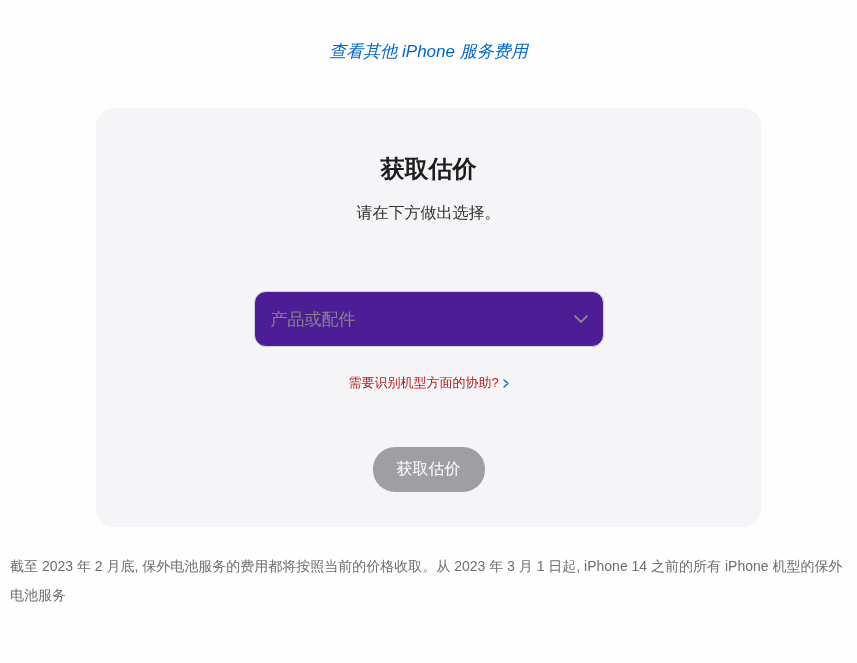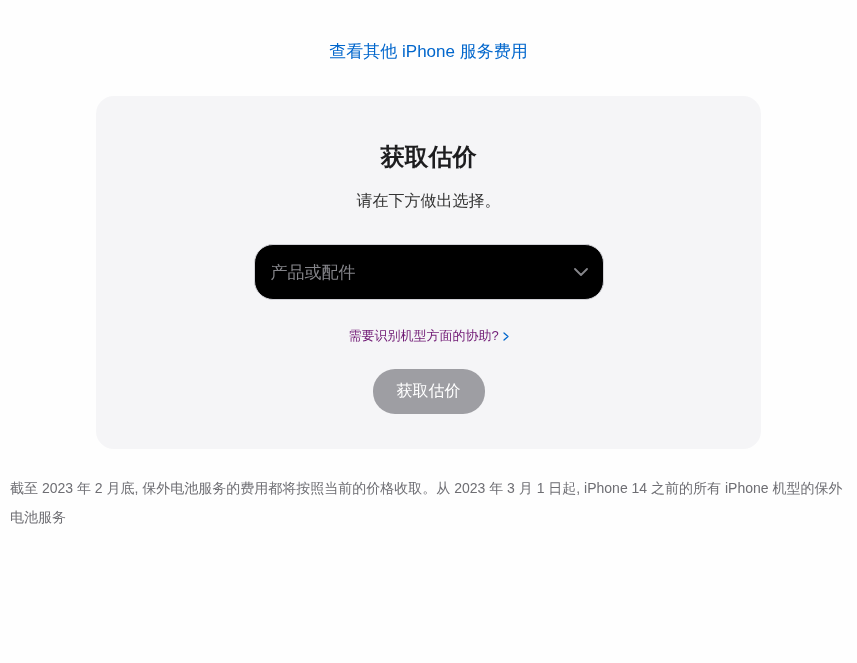--- a/index.html
+++ b/index.html
@@ -13,21 +13,22 @@
       width: 857px;
       height: 663px;
       overflow: hidden;
     }
     .container {
       width: 100%;
       padding-top: 40px;
     }
     .top-link {
       text-align: center;
-      margin-bottom: 33px;
+      margin-bottom: 45px;
+      font-style: italic;
     }
     .top-link a {
       color: #0066cc;
       text-decoration: none;
       font-size: 17px;
       cursor: pointer;
     }
     .card {
       background: #f5f5f7;
       border-radius: 18px;
@@ -38,33 +39,33 @@
     }
     .card-title {
       font-size: 24px;
       font-weight: 600;
       color: #1d1d1f;
       margin-bottom: 18px;
     }
     .card-subtitle {
       font-size: 16px;
       color: #333;
-      margin-bottom: 32px;
+      margin-bottom: 67px;
     }
     .select-wrapper {
       position: relative;
       width: 350px;
       margin: 0 auto 26px auto;
     }
     .select-field {
       width: 100%;
       height: 56px;
-      background: #000000;
+      background: #4c1d95;
       border: 1px solid #d2d2d7;
-      border-radius: 19px;
+      border-radius: 12px;
       padding: 0 40px 0 16px;
       font-size: 17px;
       color: #86868b;
       text-align: left;
       cursor: pointer;
       display: flex;
       align-items: center;
       position: relative;
     }
     .chevron {
@@ -75,25 +76,25 @@
       pointer-events: none;
     }
     .chevron svg {
       width: 14px;
       height: 8px;
       display: block;
     }
     .help-link {
       display: inline-flex;
       align-items: center;
-      color: #701a75;
+      color: #b91c1c;
       font-size: 13px;
       text-decoration: none;
       margin-top: -6px;
-      margin-bottom: 24px;
+      margin-bottom: 55px;
       cursor: pointer;
     }
     .help-link .chev-right {
       margin-left: 4px;
       display: inline-block;
     }
     .help-link .chev-right svg {
       width: 6px;
       height: 9px;
       display: block;

